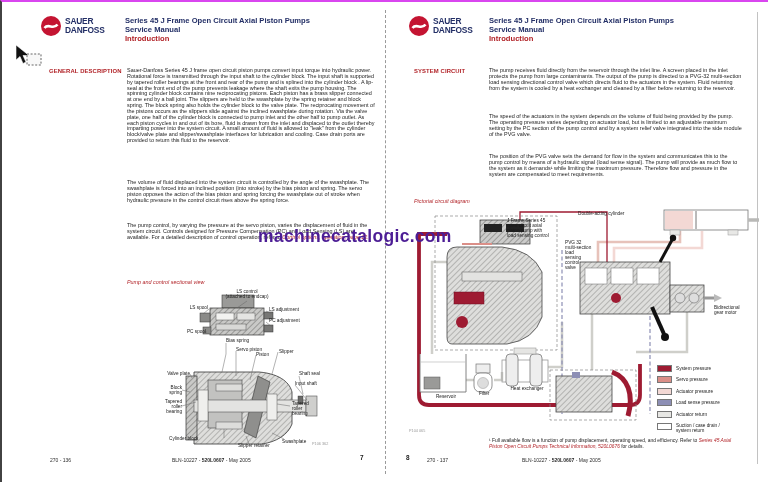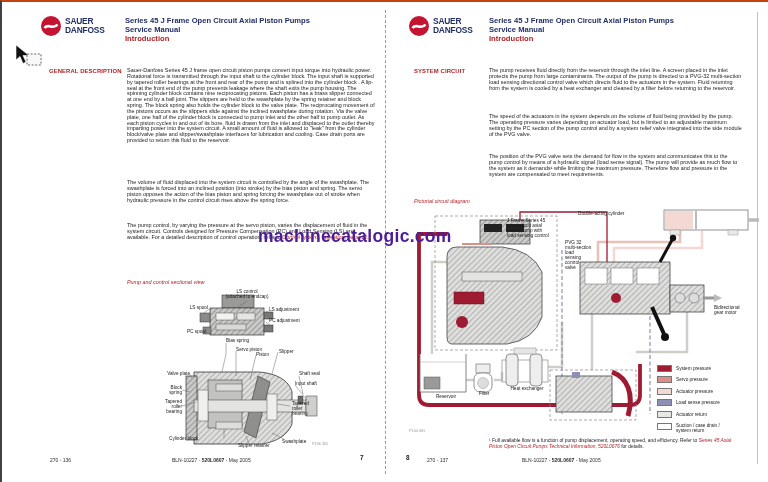--- a/index.html
+++ b/index.html
@@ -1,18 +1,18 @@
 <!DOCTYPE html>
 <html><head>
 <meta charset="utf-8">
 <style>
   html,body{margin:0;padding:0;background:#e9e9e9;}
   #screen{position:relative;width:768px;height:482px;background:#ffffff;overflow:hidden;
           font-family:"Liberation Sans",sans-serif;box-sizing:border-box;
-          border-top:2px solid #c2410c;border-left:2px solid #424242;}
+          border-top:2px solid #d946ef;border-left:2px solid #424242;}
   .abs{position:absolute;}
   .logo-text{font-size:8.4px;line-height:8.6px;font-weight:bold;color:#232f66;letter-spacing:-0.2px;}
   .hdr-line{font-size:7.6px;line-height:9px;color:#232f66;font-weight:bold;}
   .hdr-chapter{color:#b01f24;}
   .section-label{font-size:5.9px;font-weight:bold;color:#b01f24;letter-spacing:0.1px;}
   .body-text{font-size:5.45px;line-height:5.85px;color:#1d1d1d;}
   .fig-caption{font-size:5.4px;color:#b01f24;font-style:italic;}
   .red-link{color:#b01f24;font-style:italic;}
   .dlabel{font-size:4.7px;line-height:5.1px;color:#1a1a1a;white-space:pre-line;}
   .t-right{text-align:right;}

